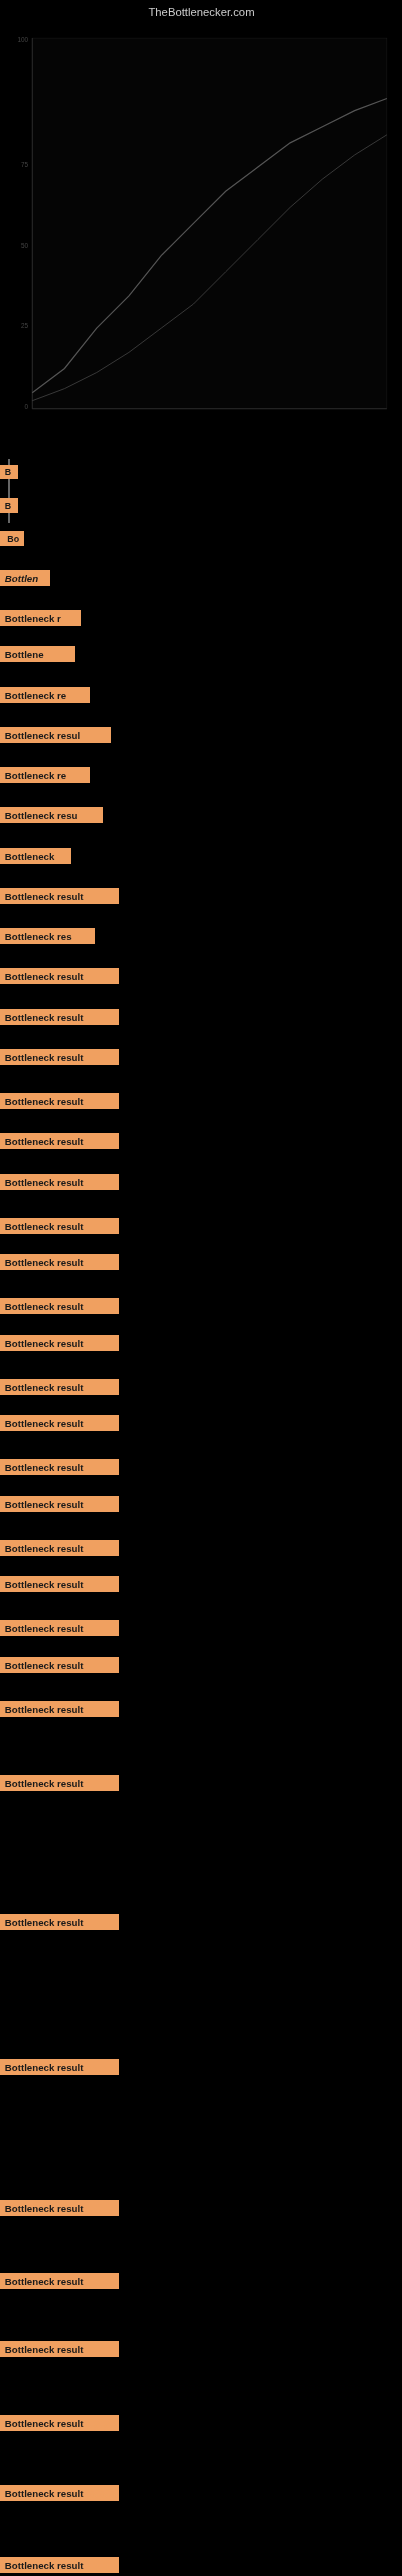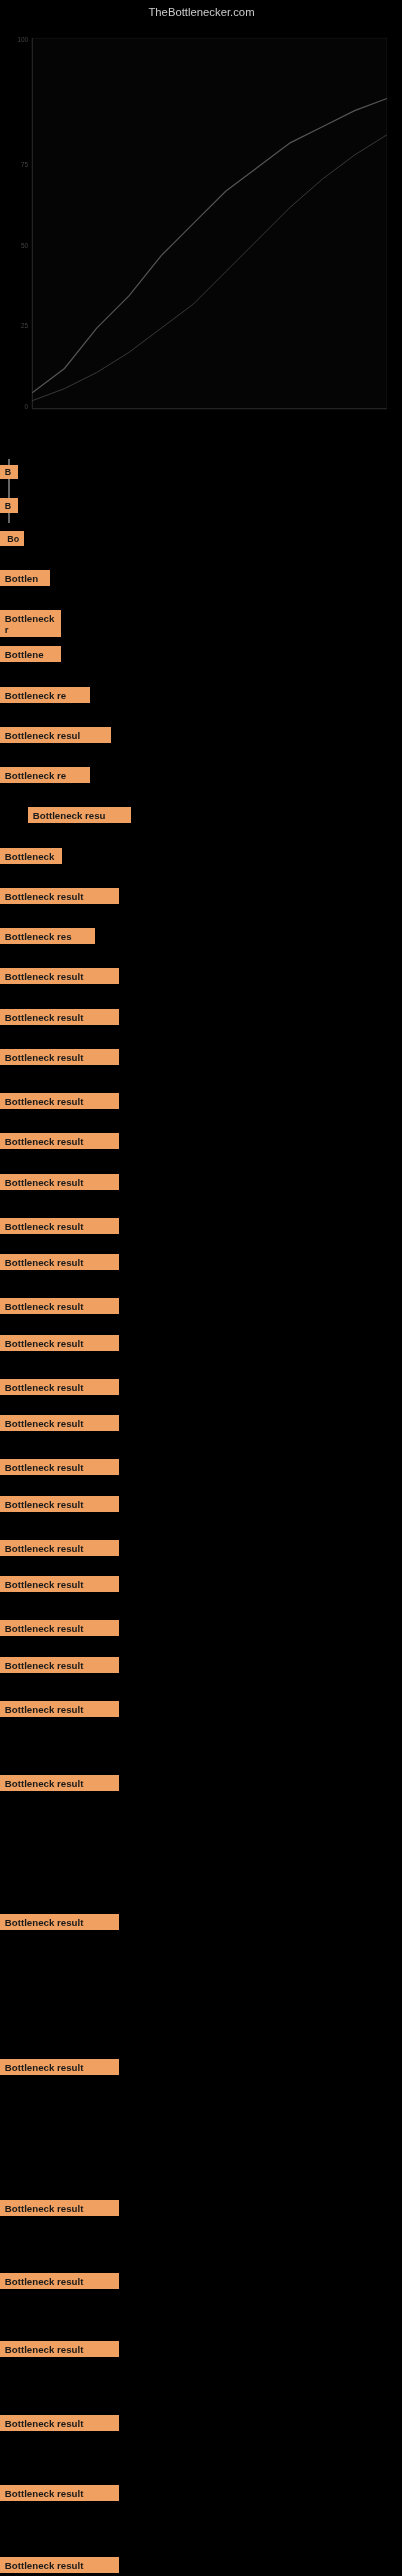--- a/index.html
+++ b/index.html
@@ -81,50 +81,50 @@
   </div>
 
   <div style="position:absolute; top:56px; left:0;">
     <span class="bn-label" style="width:17.7px; font-size:8.9px;">B</span>
   </div>
 
   <div style="position:absolute; top:89px; left:0;text-align:right;">
     <span class="bn-label" style="width:24px; font-size:8.9px;">Bo</span>
   </div>
 
-  <div style="position:absolute; top:129px; left:0;">
+  <div style="position:absolute; top:129px; left:0;font-style:italic;">
     <span class="bn-label" style="width:50px;">Bottlen</span>
   </div>
 
   <div style="position:absolute; top:169px; left:0;">
-    <span class="bn-label" style="width:61px;">Bottleneck r</span>
+    <span class="bn-label" style="width:81px;">Bottleneck r</span>
   </div>
 
   <div style="position:absolute; top:205px; left:0;">
-    <span class="bn-label" style="width:61px;">Bottlene</span>
+    <span class="bn-label" style="width:75px;">Bottlene</span>
   </div>
 
   <div style="position:absolute; top:246px; left:0;">
     <span class="bn-label" style="width:90px;">Bottleneck re</span>
   </div>
 
   <div style="position:absolute; top:286px; left:0;">
     <span class="bn-label" style="width:111px;">Bottleneck resul</span>
   </div>
 
   <div style="position:absolute; top:326px; left:0;">
     <span class="bn-label" style="width:90px;">Bottleneck re</span>
   </div>
 
-  <div style="position:absolute; top:366px; left:0;padding-left:28px;">
+  <div style="position:absolute; top:366px; left:0;">
     <span class="bn-label" style="width:103px;">Bottleneck resu</span>
   </div>
 
   <div style="position:absolute; top:407px; left:0;">
-    <span class="bn-label" style="width:62px;">Bottleneck</span>
+    <span class="bn-label" style="width:71px;">Bottleneck</span>
   </div>
 
   <div style="position:absolute; top:447px; left:0;">
     <span class="bn-label" style="width:119px;">Bottleneck result</span>
   </div>
 
   <div style="position:absolute; top:487px; left:0;text-decoration:underline;">
     <span class="bn-label" style="width:95px;">Bottleneck res</span>
   </div>
 

